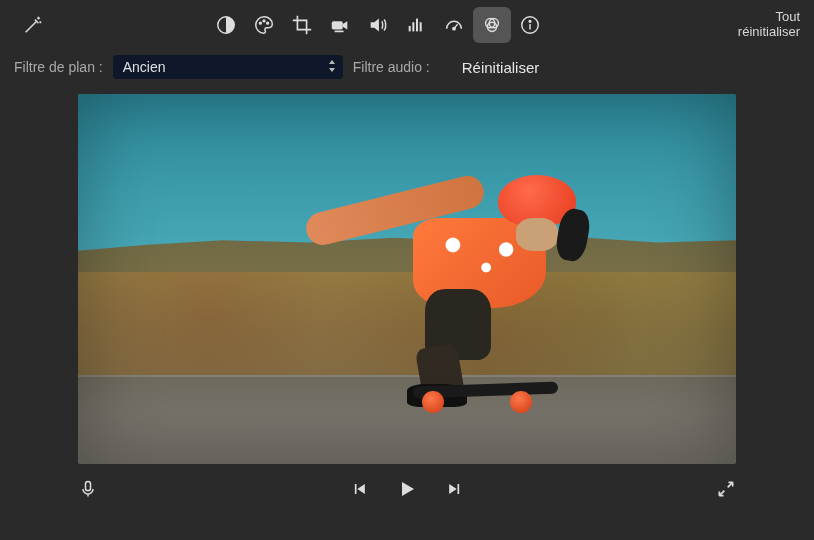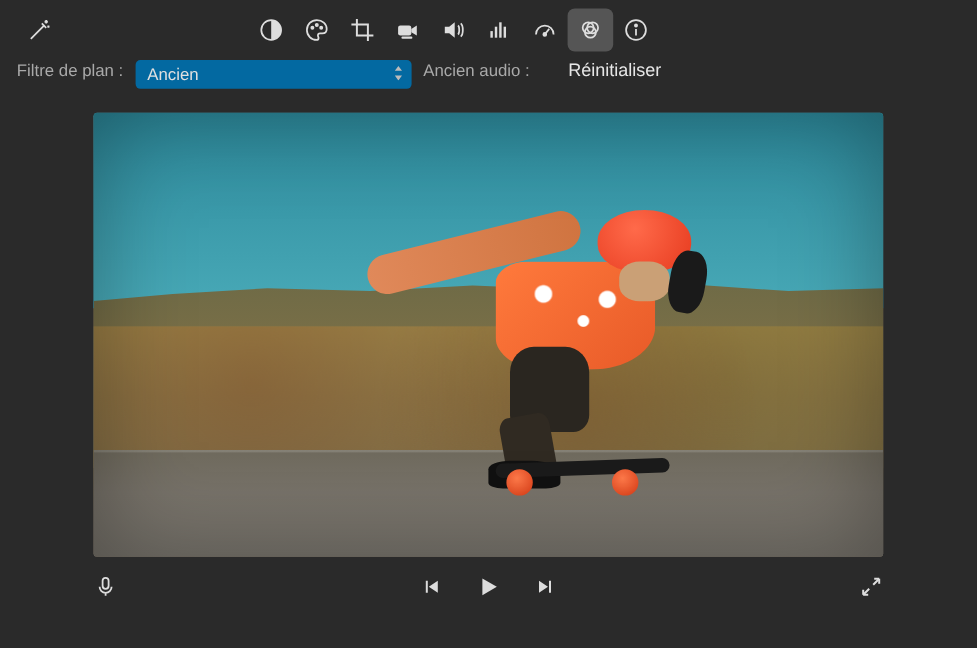--- a/index.html
+++ b/index.html
@@ -38,29 +38,29 @@
       color: #d8d8d8;
       font-size: 13px;
       line-height: 1.15;
       cursor: pointer;
     }
 
     
     .filter-bar {
       height: 34px;
       display: flex;
-      align-items: flex-start;
+      align-items: center;
       padding: 0 14px;
       gap: 10px;
     }
     .fb-label { color: #a9a9a9; font-size: 14px; white-space: nowrap; }
     .fb-select {
       flex: 1 1 0;
       height: 24px;
-      background: #0369a1;
+      background: #0f172a;
       border-radius: 4px;
       display: flex;
       align-items: center;
       padding: 0 22px 0 10px;
       position: relative;
       color: #e0e0e0;
       font-size: 14px;
       cursor: pointer;
       min-width: 0;
     }
@@ -243,33 +243,37 @@
     </div>
     <div class="tool-btn">
       <svg viewBox="0 0 24 24" fill="none" stroke="currentColor" stroke-width="1.6">
         <circle cx="12" cy="12" r="9"></circle>
           <circle cx="12" cy="8" r="1" fill="currentColor"></circle>
           <path d="M12 11v6"></path>
       </svg>
     </div>
   </div>
   <div class="toolbar-spacer"></div>
+  <div class="reset-all">
+    <div>Tout</div>
+    <div>réinitialiser</div>
+  </div>
 </div>
 
 <div class="filter-bar">
   <span class="fb-label">Filtre de plan :</span>
   <div class="fb-select" style="max-width:230px">
     <span>Ancien</span>
     <span class="chev">
       <svg width="10" height="12" viewBox="0 0 10 12" fill="currentColor">
           <path d="M5 0l3 4H2zM2 8h6l-3 4z"></path>
         </svg>
     </span>
   </div>
-  <span class="fb-label">Ancien audio :</span>
+  <span class="fb-label">Filtre audio :</span>
   <span class="fb-reset">Réinitialiser</span>
 </div>
 
 <div class="viewer-wrap">
   <div class="viewer">
     <div class="sky"></div>
     <div class="hill"></div>
     <div class="brush"></div>
     <div class="road"></div>
     <div class="skater">

